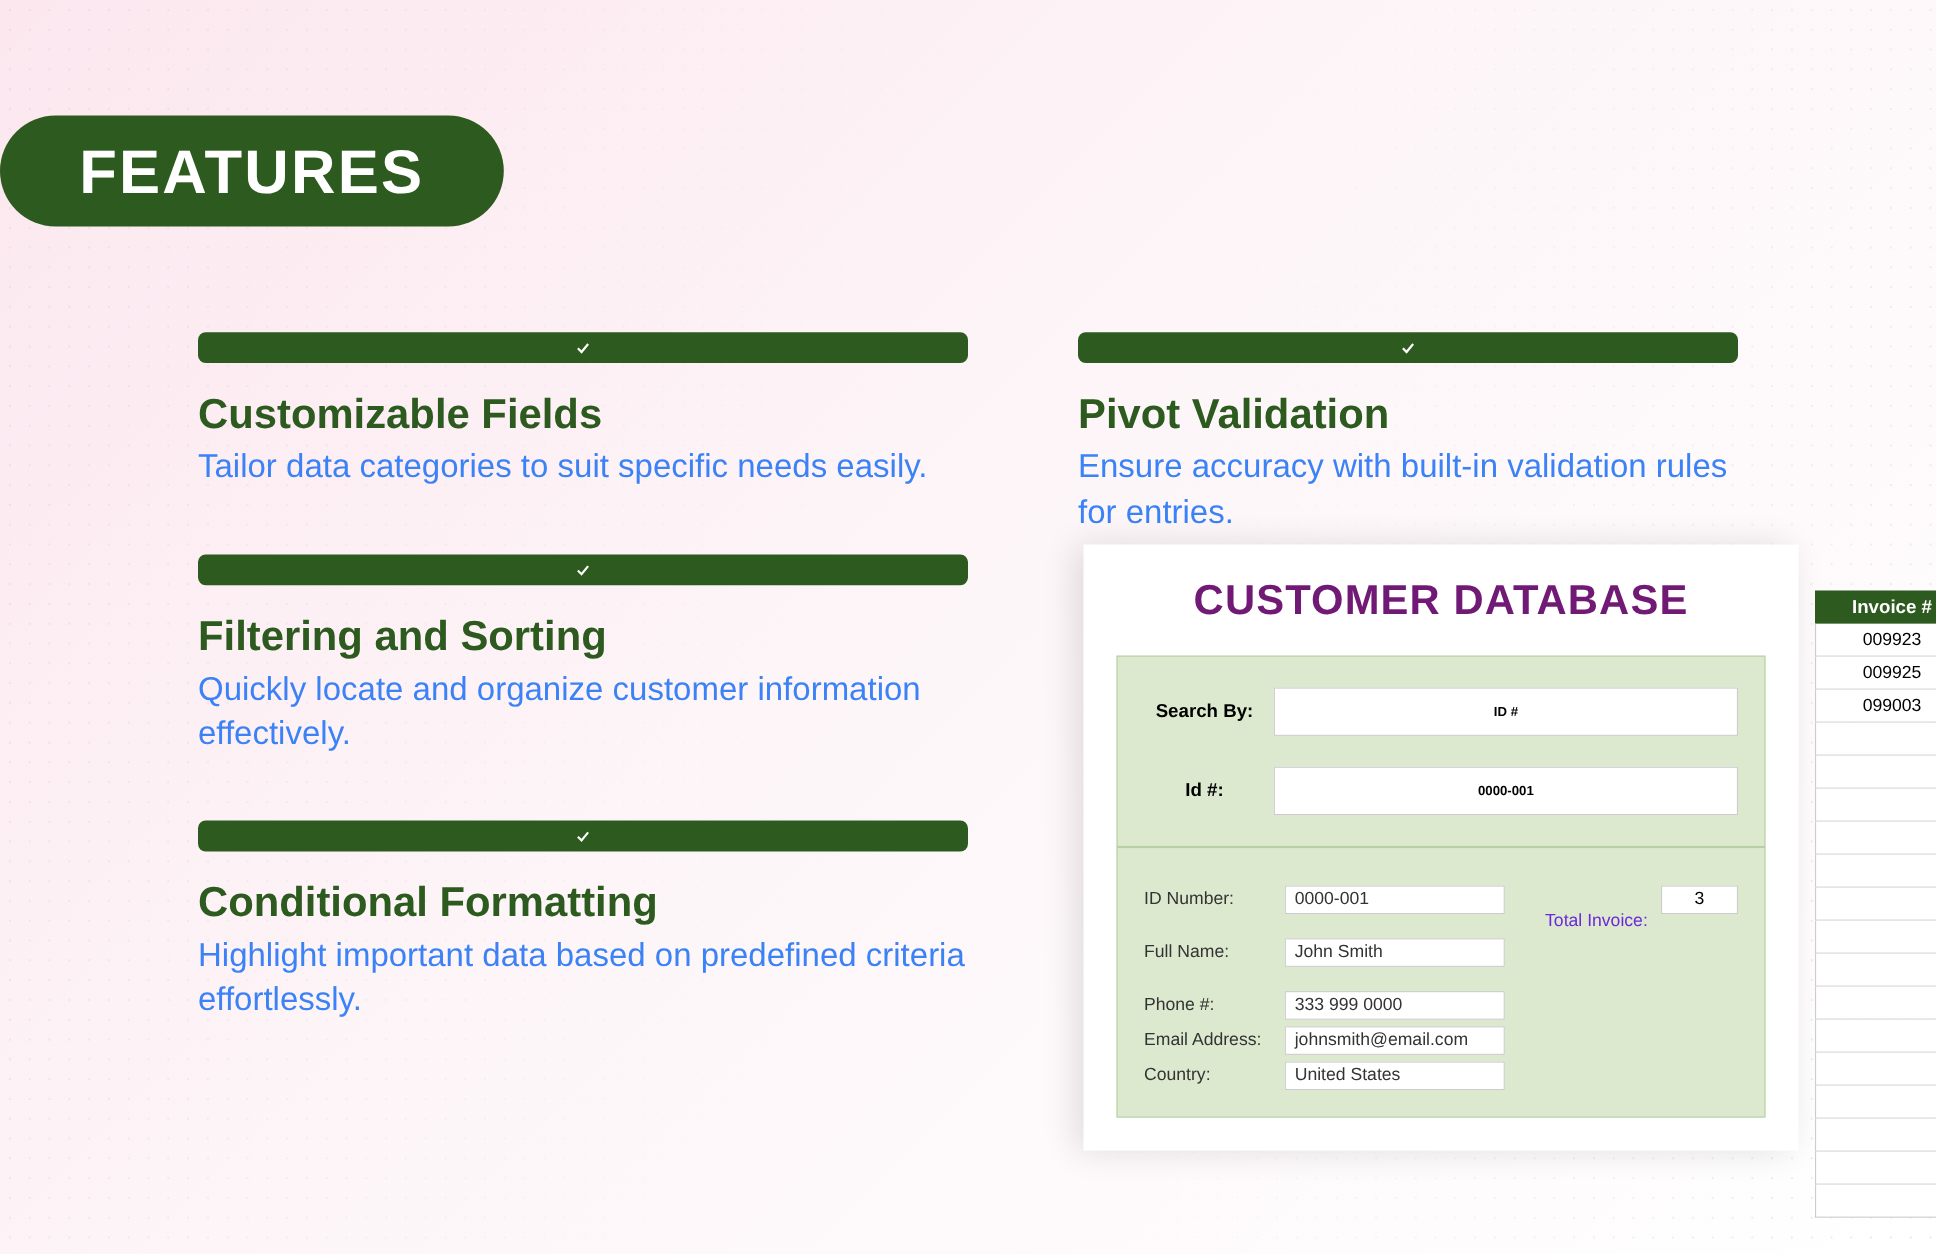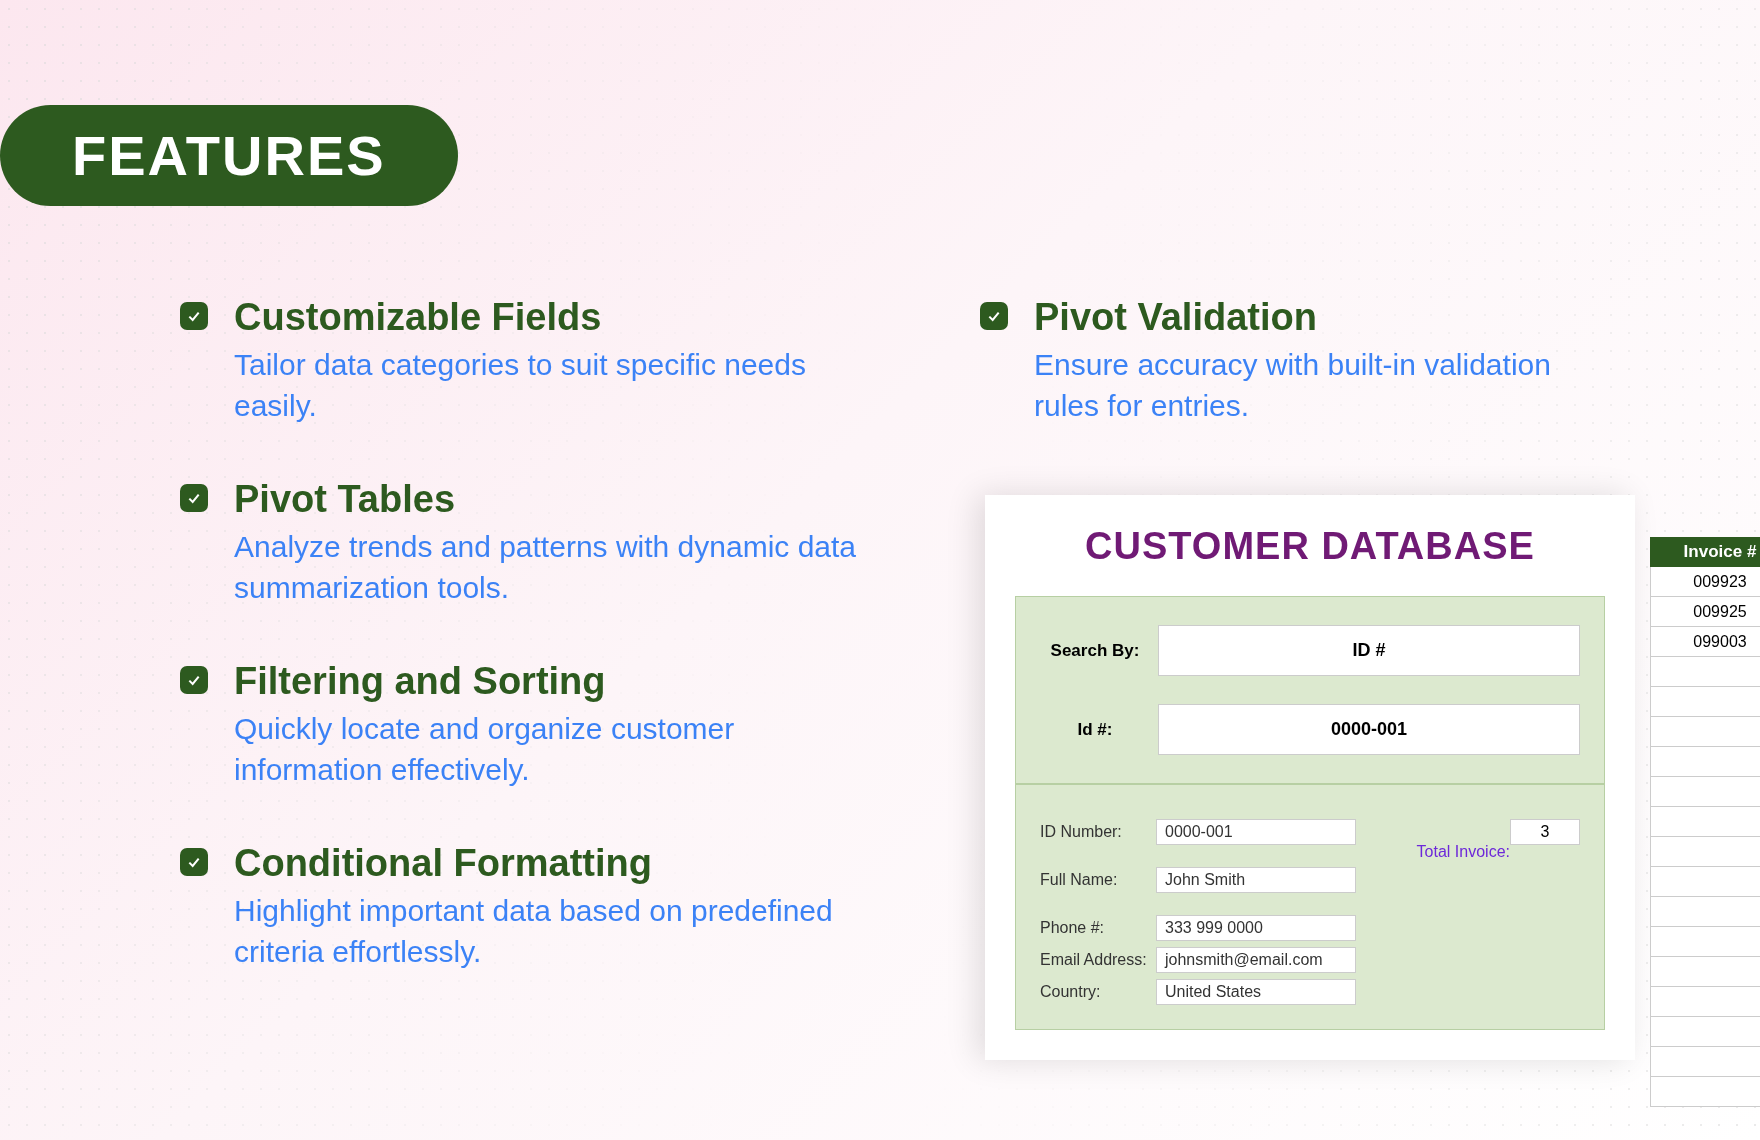--- a/index.html
+++ b/index.html
@@ -39,20 +39,21 @@
   gap: 100px;
   padding: 90px 180px 0 180px;
   position: relative;
 }
 .col-left { flex: 0 0 700px; }
 .col-right { flex: 0 0 600px; }
 .feat {
   display: flex;
   gap: 26px;
   margin-bottom: 52px;
+  flex-direction: column;
 }
 .check {
   flex: 0 0 28px;
   height: 28px;
   margin-top: 6px;
   background: #2d5a1f;
   border-radius: 7px;
   display: flex; align-items: center; justify-content: center;
 }
 .check svg { width: 16px; height: 16px; fill: none; stroke: #fff; stroke-width: 3; }
@@ -94,28 +95,28 @@
 .srow { display: flex; align-items: center; gap: 8px; margin-bottom: 28px; }
 .srow:last-child { margin-bottom: 0; }
 .slabel { flex: 0 0 110px; text-align: center; font-weight: 700; font-size: 17px; }
 .sfield {
   flex: 1;
   background: #fff;
   border: 1px solid #ccc;
   padding: 14px;
   text-align: center;
   font-weight: 800;
-  font-size: 18px;
+  font-size: 12px;
 }
 .detail-box {
   background: #dce9cf;
   border: 1px solid #b7cfa3;
   padding: 18px 24px;
 }
-.drow { display: flex; align-items: center; margin-bottom: 6px; font-size: 16px; }
+.drow { display: flex; align-items: center; gap: 12px; margin-bottom: 6px; font-size: 16px; }
 .dlabel { flex: 0 0 116px; color: #333; }
 .dval {
   width: 200px;
   background: #fff;
   border: 1px solid #ccc;
   padding: 3px 8px;
   color: #333;
 }
 .drow .gapspace { flex: 1; }
 .drow .dlabel2 { color: #6d28d9; margin-top: 40px; }
@@ -159,31 +160,20 @@
   <div class="col-left" id="col-left">
       <div class="feat">
         <span class="check">
           <svg viewBox="0 0 24 24">
             <polyline points="5,13 10,18 19,7"></polyline>
           </svg>
         </span>
         <div>
           <div class="feat-title">Customizable Fields</div>
           <div class="feat-desc">Tailor data categories to suit specific needs easily.</div>
-        </div>
-      </div>
-      <div class="feat">
-        <span class="check">
-          <svg viewBox="0 0 24 24">
-            <polyline points="5,13 10,18 19,7"></polyline>
-          </svg>
-        </span>
-        <div>
-          <div class="feat-title">Pivot Tables</div>
-          <div class="feat-desc">Analyze trends and patterns with dynamic data summarization tools.</div>
         </div>
       </div>
       <div class="feat">
         <span class="check">
           <svg viewBox="0 0 24 24">
             <polyline points="5,13 10,18 19,7"></polyline>
           </svg>
         </span>
         <div>
           <div class="feat-title">Filtering and Sorting</div>

